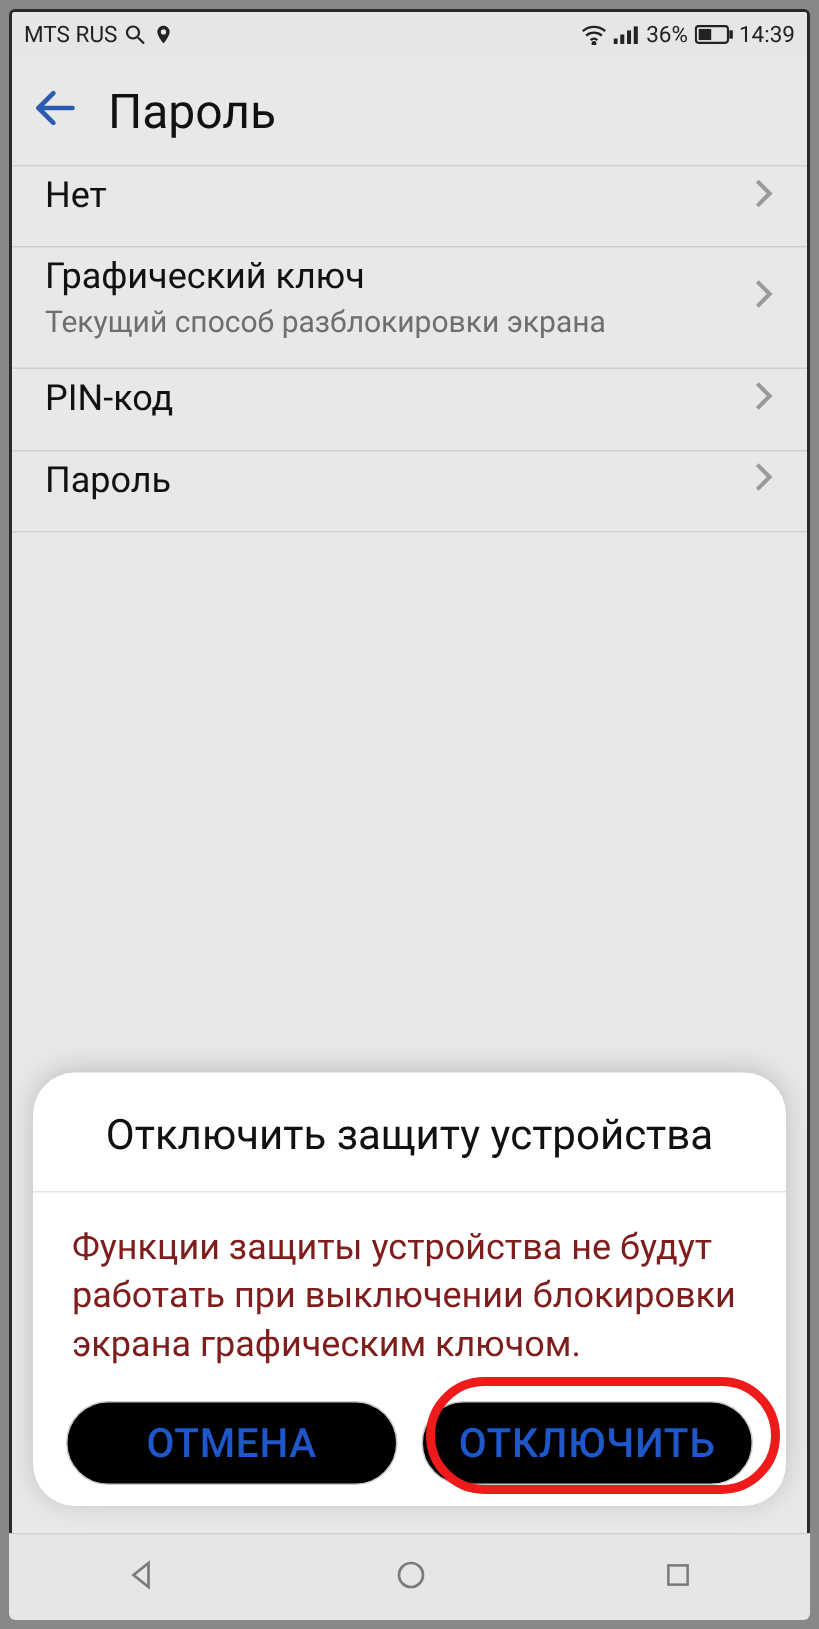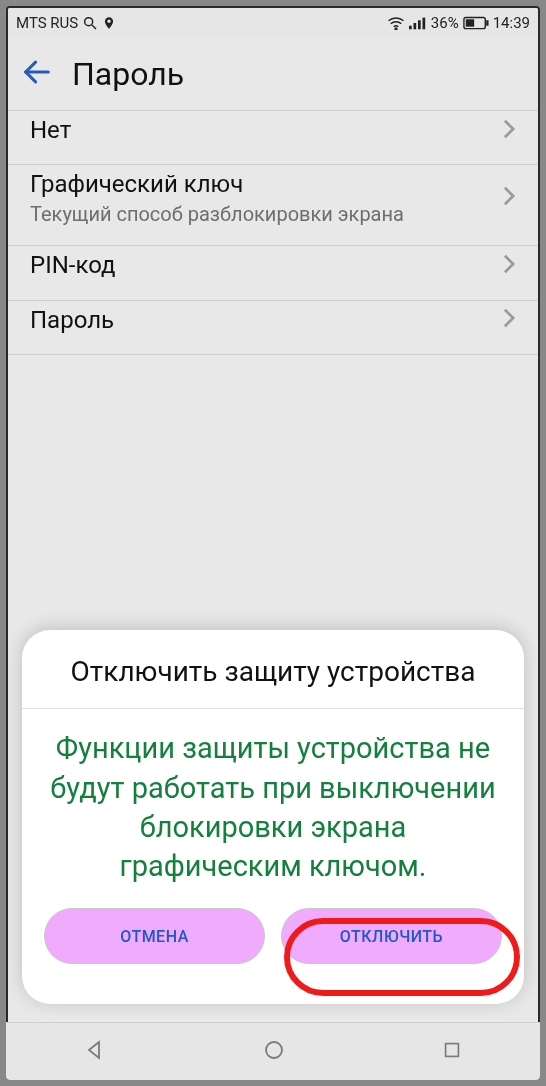--- a/index.html
+++ b/index.html
@@ -61,53 +61,52 @@
   .chevron { color: #9a9a9a; }
   .fill { flex: 1; background: #e8e8e8; }
   
   .dialog-wrap {
     position: absolute;
     left: 14px; right: 14px; bottom: 74px;
     background: #fff;
     border-radius: 28px;
     box-shadow: 0 -2px 18px rgba(0,0,0,0.18);
     overflow: visible;
-    padding-bottom: 30px;
+    padding-bottom: 4px;
   }
   .dialog-title {
     text-align: center;
     font-size: 28px;
     color: #111;
     padding: 24px 30px 18px;
     line-height: 1.3;
     font-weight: 400;
   }
   .dialog-sep { height: 1px; background: #e2e2e2; margin: 0 0px; }
   .dialog-body {
-    font-size: 29px;
-    color: #15803d;
+    font-size: 24px;
+    color: #7f1d1d;
     line-height: 1.35;
     padding: 20px 26px 22px;
-    text-align: center;
   }
   .dialog-buttons {
     display: flex;
     gap: 16px;
     padding: 0 22px 10px;
     align-items: center;
     justify-content: center;
   }
   .dlg-btn {
     flex: 1;
     height: 56px;
     border-radius: 30px;
     border: 1px solid #c8c8c8;
-    background: #f0abfc;
+    background: #000000;
     color: #1e57c9;
-    font-size: 16px;
+    font-size: 27px;
     font-weight: 500;
     letter-spacing: 0.5px;
     display: flex;
     align-items: center;
     justify-content: center;
     cursor: pointer;
   }
   .highlight-ring {
     position: absolute;
     border: 6px solid #ef1a1a;

